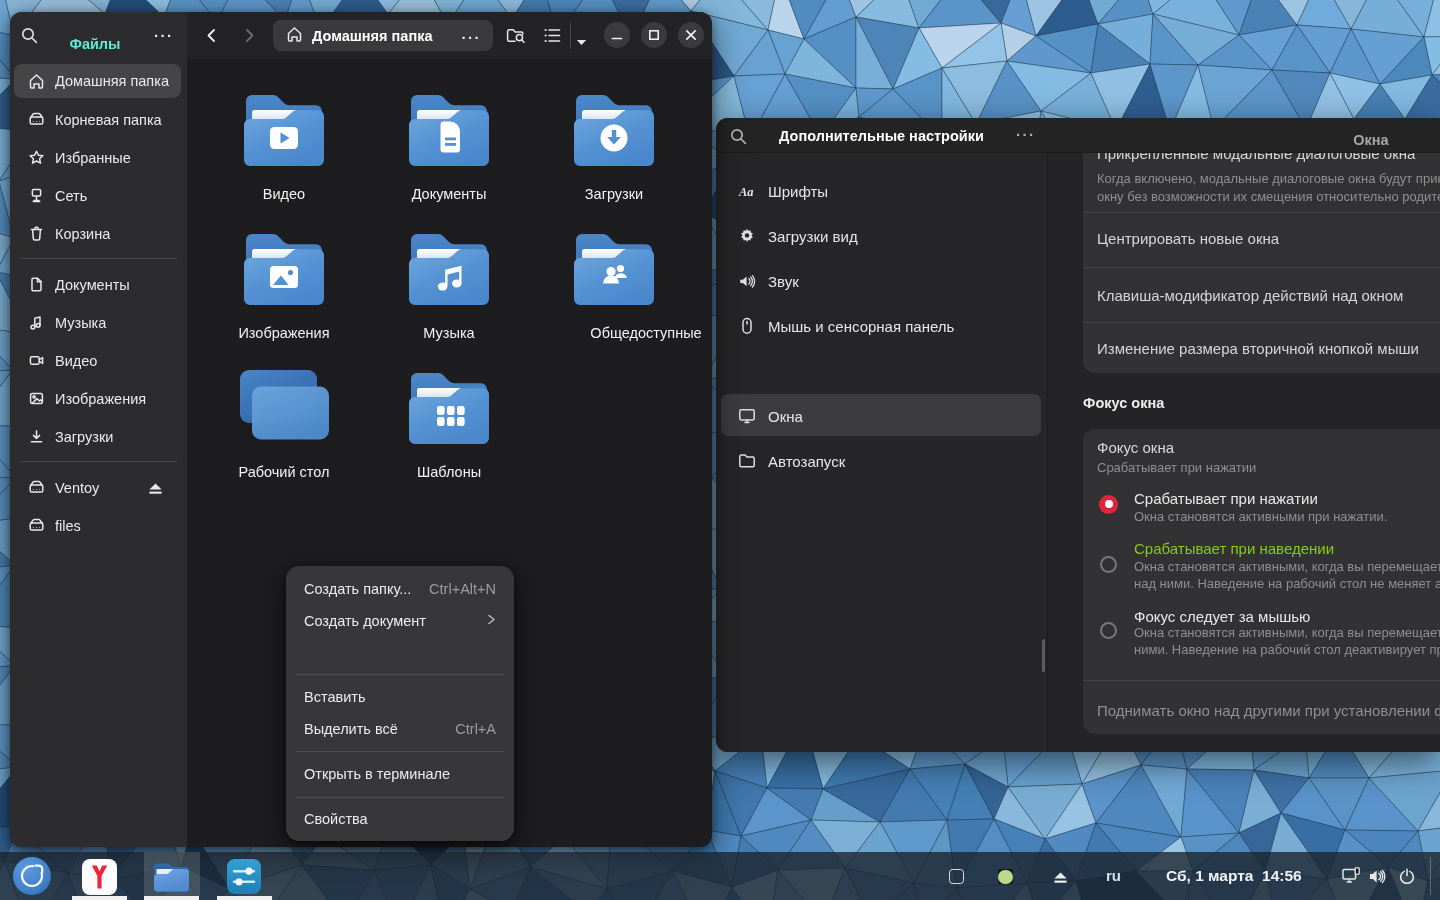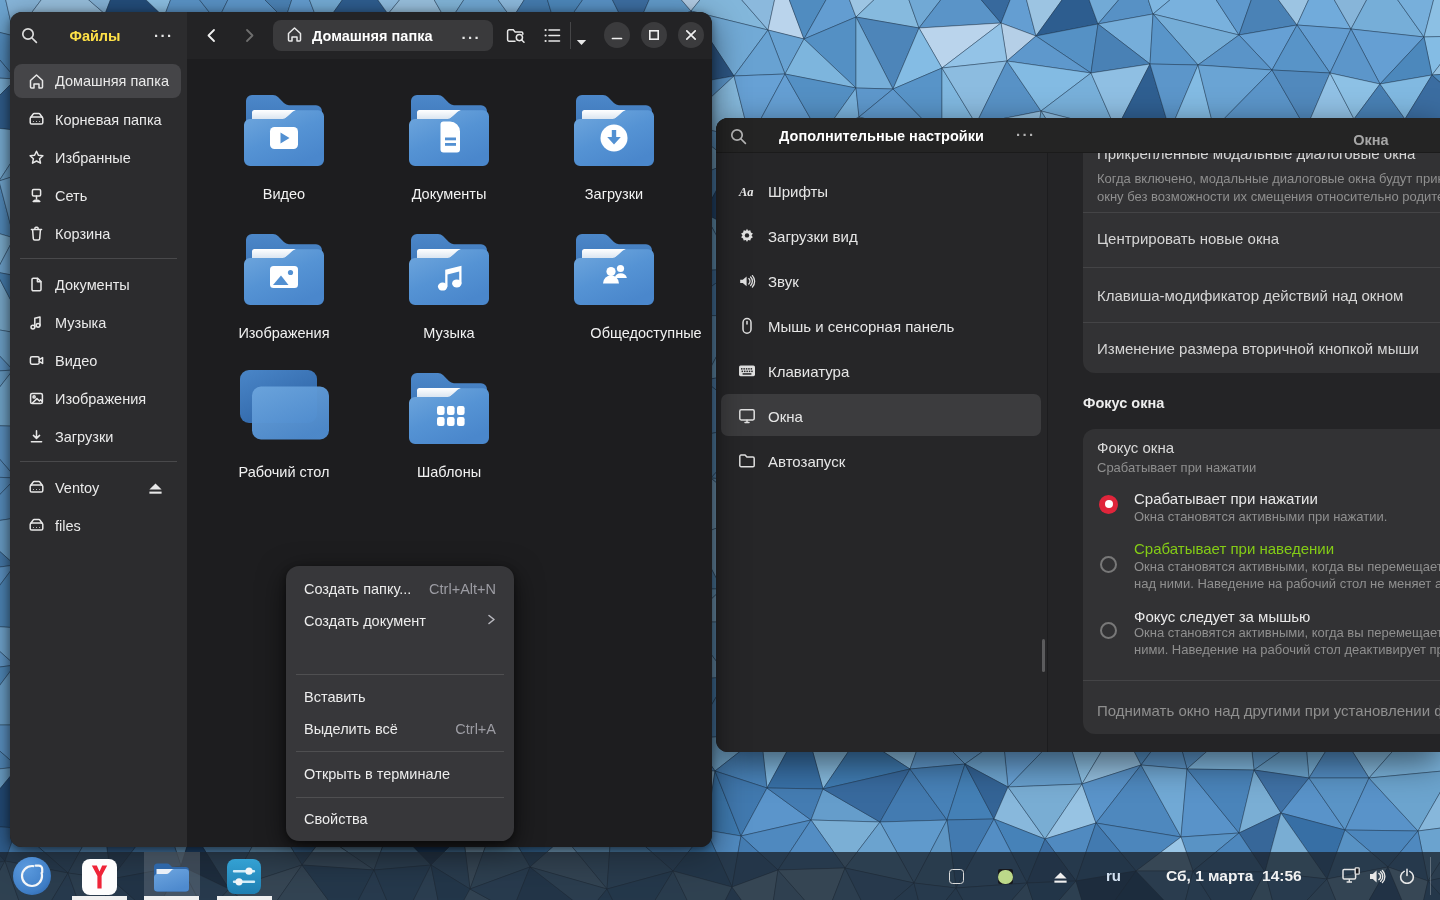--- a/index.html
+++ b/index.html
@@ -7,22 +7,22 @@
 .win{position:absolute;border-radius:12px;box-shadow:0 10px 34px rgba(0,0,0,.55),0 2px 8px rgba(0,0,0,.4)}
 .files{left:10px;top:12px;width:702px;height:835px;background:#1e1e1e;z-index:20;overflow:hidden}
 .fsb{position:absolute;left:0;top:0;width:177px;height:835px;background:#2c2c2e}
 .fhead{position:absolute;left:177px;top:0;width:525px;height:47px;background:#232325}
 .fview{position:absolute;left:177px;top:47px;width:525px;height:788px;background:#1d1d1f}
 .srow{position:absolute;height:34px;display:flex;align-items:center;color:#eaeaea;font-size:14.5px}
 .srow svg{margin-left:14px;flex:none}
 .srow span{margin-left:10px;white-space:nowrap}
 .ssel{left:4px;width:167px;background:#454548;border-radius:8px}
 .ssep{position:absolute;left:10px;width:157px;height:1px;background:rgba(255,255,255,.14)}
-.ftitle{position:absolute;top:0;height:47px;display:flex;align-items:center;justify-content:center;
- color:#fde047;font-weight:bold;font-size:14.5px}
+.ftitle{position:absolute;top:8px;height:47px;display:flex;align-items:center;justify-content:center;
+ color:#5eead4;font-weight:bold;font-size:14.5px}
 .hdots{position:absolute;color:#e8e8e8;font-weight:bold;letter-spacing:1.5px;font-size:15px}
 .pill{position:absolute;left:263px;top:8px;width:220px;height:31px;background:#3a3a3c;border-radius:8px;
  display:flex;align-items:center;color:#fff}
 .pill .txt{font-weight:bold;font-size:14.5px;margin-left:9px}
 .cbtn{position:absolute;top:10px;width:26px;height:26px;border-radius:50%;background:#3b3b3d;
  display:flex;align-items:center;justify-content:center}
 .glabel{position:absolute;text-align:center;color:#f2f2f2;font-size:14.5px;width:160px}
 .menu{position:absolute;left:286px;top:566px;width:228px;height:275px;background:#37373a;border-radius:13px;
  box-shadow:0 8px 28px rgba(0,0,0,.6),0 2px 6px rgba(0,0,0,.4);z-index:30;padding-top:3px;color:#ececec;font-size:14.5px}
 .mi{position:absolute;left:10px;width:208px;height:32px;display:flex;align-items:center;border-radius:7px}
@@ -1153,37 +1153,20 @@
       </svg>
       <span>Звук</span>
     </div>
     <div class="trow" style="top:187.0px">
       <svg width="18" height="18" viewBox="0 0 18 18" fill="none" style="">
         <rect x="5" y="1.6" width="8" height="14.6" rx="4" stroke="#e0e0e0" stroke-width="1.5"></rect>
         <path d="M9 4.4 v2.6" stroke="#e0e0e0" stroke-width="1.5" stroke-linecap="round"></path>
       </svg>
       <span>Мышь и сенсорная панель</span>
     </div>
-    <div class="trow" style="top:232.0px">
-      <svg width="18" height="18" viewBox="0 0 18 18" fill="none" style="">
-        <rect x="1" y="3.6" width="16" height="10.6" rx="1.6" fill="#e0e0e0"></rect>
-        <rect x="3.0" y="6.1" width="1.5" height="1.5" fill="#262628"></rect>
-        <rect x="5.4" y="6.1" width="1.5" height="1.5" fill="#262628"></rect>
-        <rect x="7.8" y="6.1" width="1.5" height="1.5" fill="#262628"></rect>
-        <rect x="10.2" y="6.1" width="1.5" height="1.5" fill="#262628"></rect>
-        <rect x="12.6" y="6.1" width="1.5" height="1.5" fill="#262628"></rect>
-        <rect x="3.6" y="8.6" width="1.5" height="1.5" fill="#262628"></rect>
-        <rect x="6.0" y="8.6" width="1.5" height="1.5" fill="#262628"></rect>
-        <rect x="8.4" y="8.6" width="1.5" height="1.5" fill="#262628"></rect>
-        <rect x="10.8" y="8.6" width="1.5" height="1.5" fill="#262628"></rect>
-        <rect x="13.2" y="8.6" width="1.5" height="1.5" fill="#262628"></rect>
-        <rect x="4.6" y="11.2" width="8.8" height="1.5" fill="#262628"></rect>
-      </svg>
-      <span>Клавиатура</span>
-    </div>
     <div class="trow" style="top:277.0px">
       <svg width="18" height="18" viewBox="0 0 18 18" fill="none" style="">
         <rect x="1.8" y="2.8" width="14.4" height="10.2" rx="1.4" stroke="#e0e0e0" stroke-width="1.5"></rect>
         <path d="M7 15.6 h4 M9 13.2 v2.2" stroke="#e0e0e0" stroke-width="1.5" stroke-linecap="round"></path>
       </svg>
       <span>Окна</span>
     </div>
     <div class="trow" style="top:322.0px">
       <svg width="18" height="18" viewBox="0 0 18 18" fill="none" style="">
         <path d="M1.8 4.4 a1.3 1.3 0 0 1 1.3-1.3 h4 l1.8 2 h6 a1.3 1.3 0 0 1 1.3 1.3 v7 a1.3 1.3 0 0 1 -1.3 1.3 H3.1 a1.3 1.3 0 0 1 -1.3-1.3 Z" stroke="#e0e0e0" stroke-width="1.5" stroke-linejoin="round"></path>

